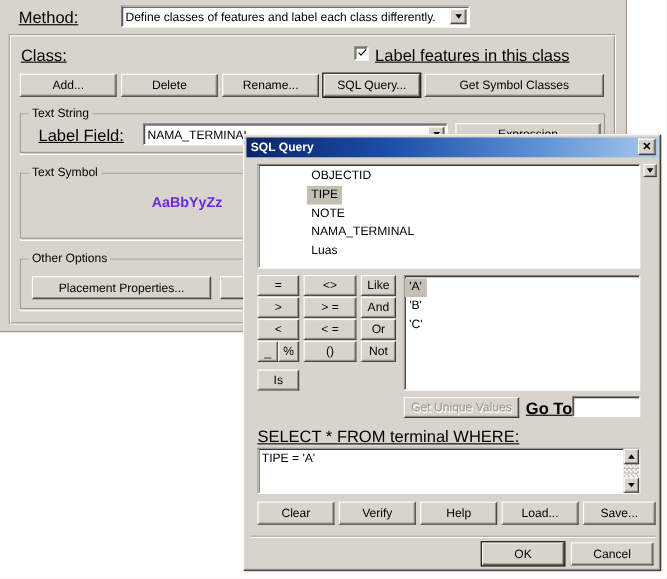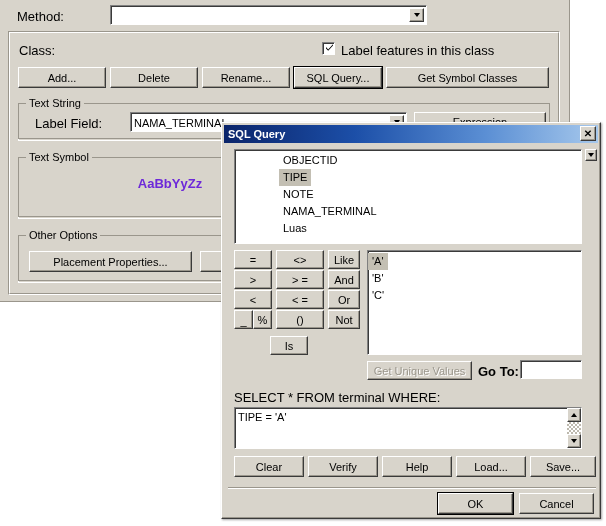--- a/index.html
+++ b/index.html
@@ -126,23 +126,24 @@
     left: 0; top: 0;
     width: 570px;
     height: 302px;
     background: #d8d4cb;
     border-right: 1px solid #9a968c;
     border-bottom: 1px solid #9a968c;
     box-sizing: border-box;
   }
   .lbl {
     position: absolute;
-    font-size: 13px;
+    font-size: 15px;
     line-height: 13px;
     white-space: nowrap;
+    text-decoration: underline;
   }
   .inp-text {
     position: absolute;
     left: 3px;
     top: 2px;
     font-size: 11px;
     line-height: 14px;
     white-space: nowrap;
   }
   .checkbox-box {
@@ -264,20 +265,21 @@
   }
 </style>
 </head>
 <body>
 
 <div id="main-window">
 
   <span class="lbl" style="left:17px; top:10px;">Method:</span>
 
   <div class="field abs" style="left:110px; top:5px; width:317px; height:20px;">
+    <span class="inp-text" style="top:3px;">Define classes of features and label each class differently.</span>
     <span class="combo-arrow">
       <span class="tri-down"></span>
     </span>
   </div>
 
   <div class="abs" style="left:8px; top:31px; width:552px; height:264px; border:1px solid #9a968c; border-right-color:#ffffff; border-bottom-color:#ffffff; box-sizing:border-box;"></div>
   <div class="abs" style="left:9px; top:32px; width:550px; height:262px; border:1px solid #ffffff; border-right-color:#9a968c; border-bottom-color:#9a968c; box-sizing:border-box;"></div>
 
   <span class="lbl" style="left:19px; top:44px;">Class:</span>
 
@@ -353,21 +355,21 @@
 
   <div class="btn abs" style="left:12px;  top:167px; width:38px; height:19px;">&lt;</div>
   <div class="btn abs" style="left:54px;  top:167px; width:48px; height:19px;">&lt; =</div>
   <div class="btn abs" style="left:106px; top:167px; width:32px; height:19px;">Or</div>
 
   <div class="btn abs" style="left:12px;  top:187px; width:19px; height:19px; align-items:flex-end; padding-bottom:1px;">_</div>
   <div class="btn abs" style="left:31px;  top:187px; width:19px; height:19px;">%</div>
   <div class="btn abs" style="left:54px;  top:187px; width:48px; height:19px;">()</div>
   <div class="btn abs" style="left:106px; top:187px; width:32px; height:19px;">Not</div>
 
-  <div class="btn abs" style="left:12px;  top:213px; width:38px; height:19px;margin-left:36px;">Is</div>
+  <div class="btn abs" style="left:12px;  top:213px; width:38px; height:19px;">Is</div>
 
   <div class="sunken abs" style="left:145px; top:127px; width:215px; height:105px;">
     <div style="padding-top:2px;">
       <div class="listrow-wrap"><span class="listrow sel">'A'</span></div>
       <div class="listrow-wrap"><span class="listrow">'B'</span></div>
       <div class="listrow-wrap"><span class="listrow">'C'</span></div>
     </div>
   </div>
 
   <div class="btn abs disabled" style="left:145px; top:238px; width:105px; height:19px;">Get Unique Values</div>

